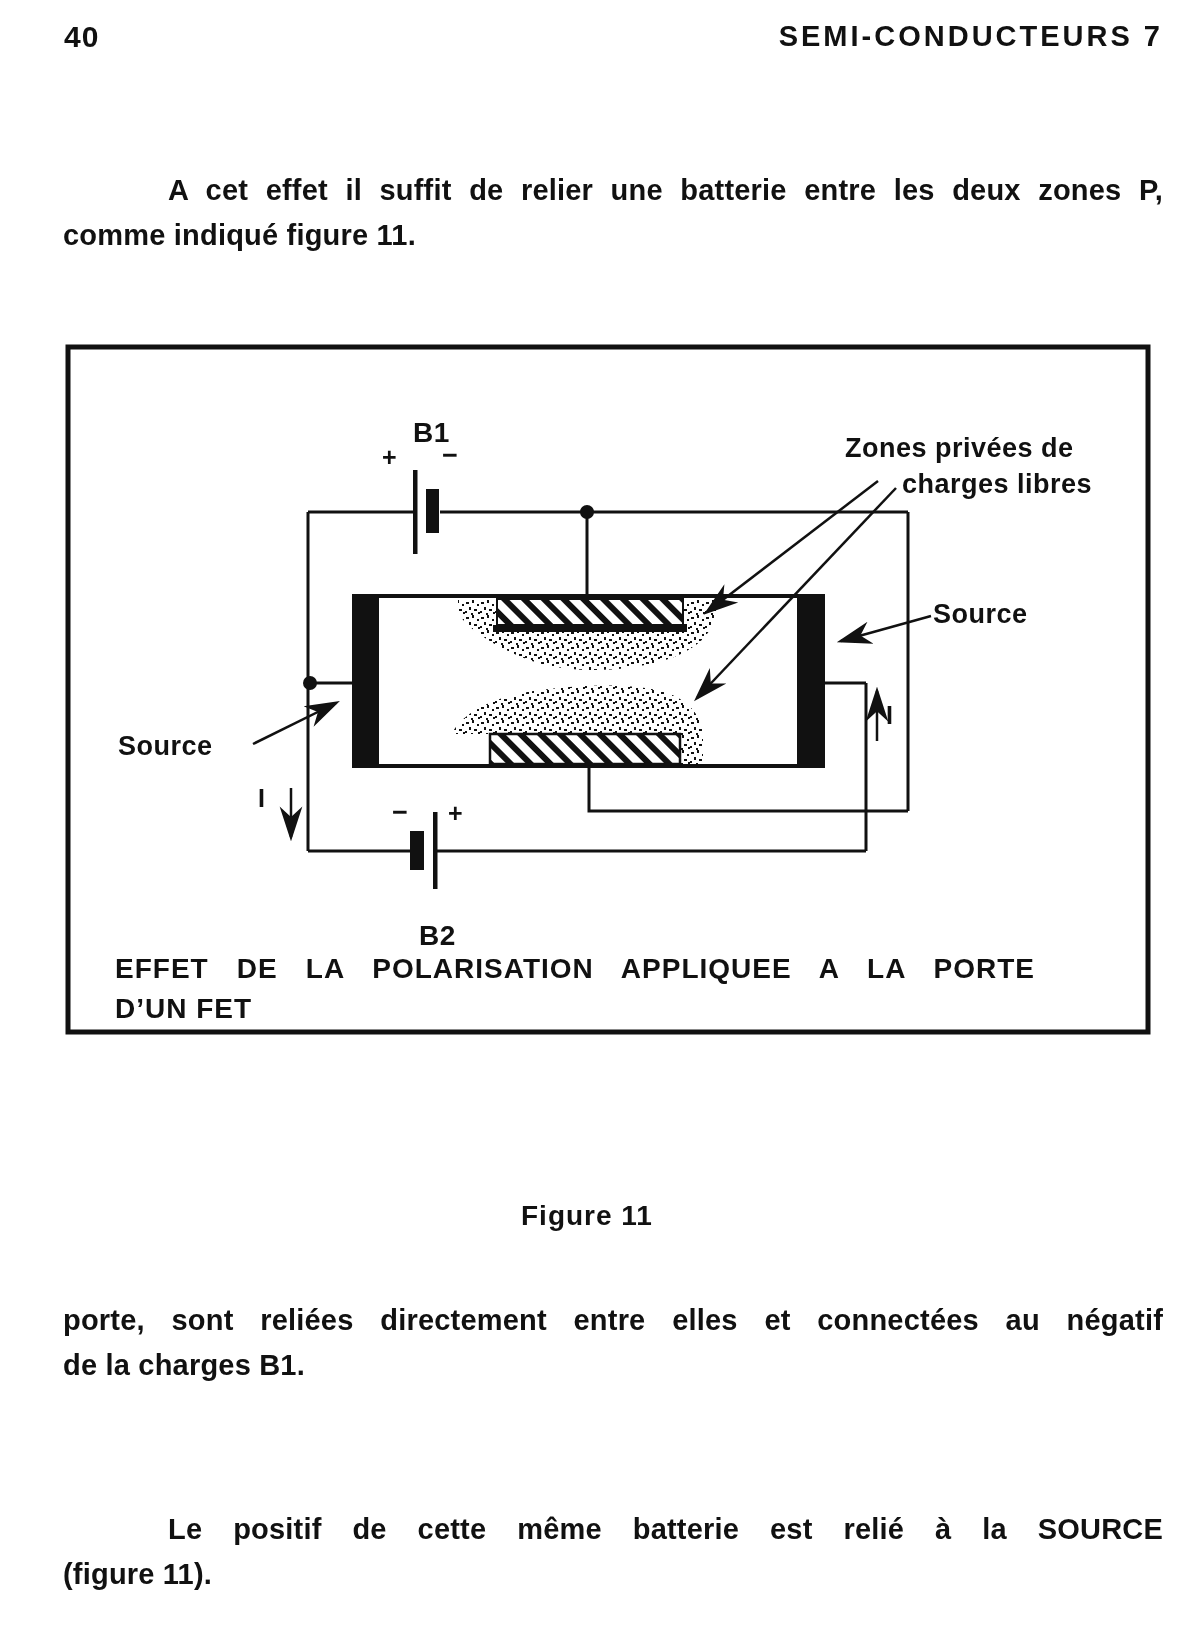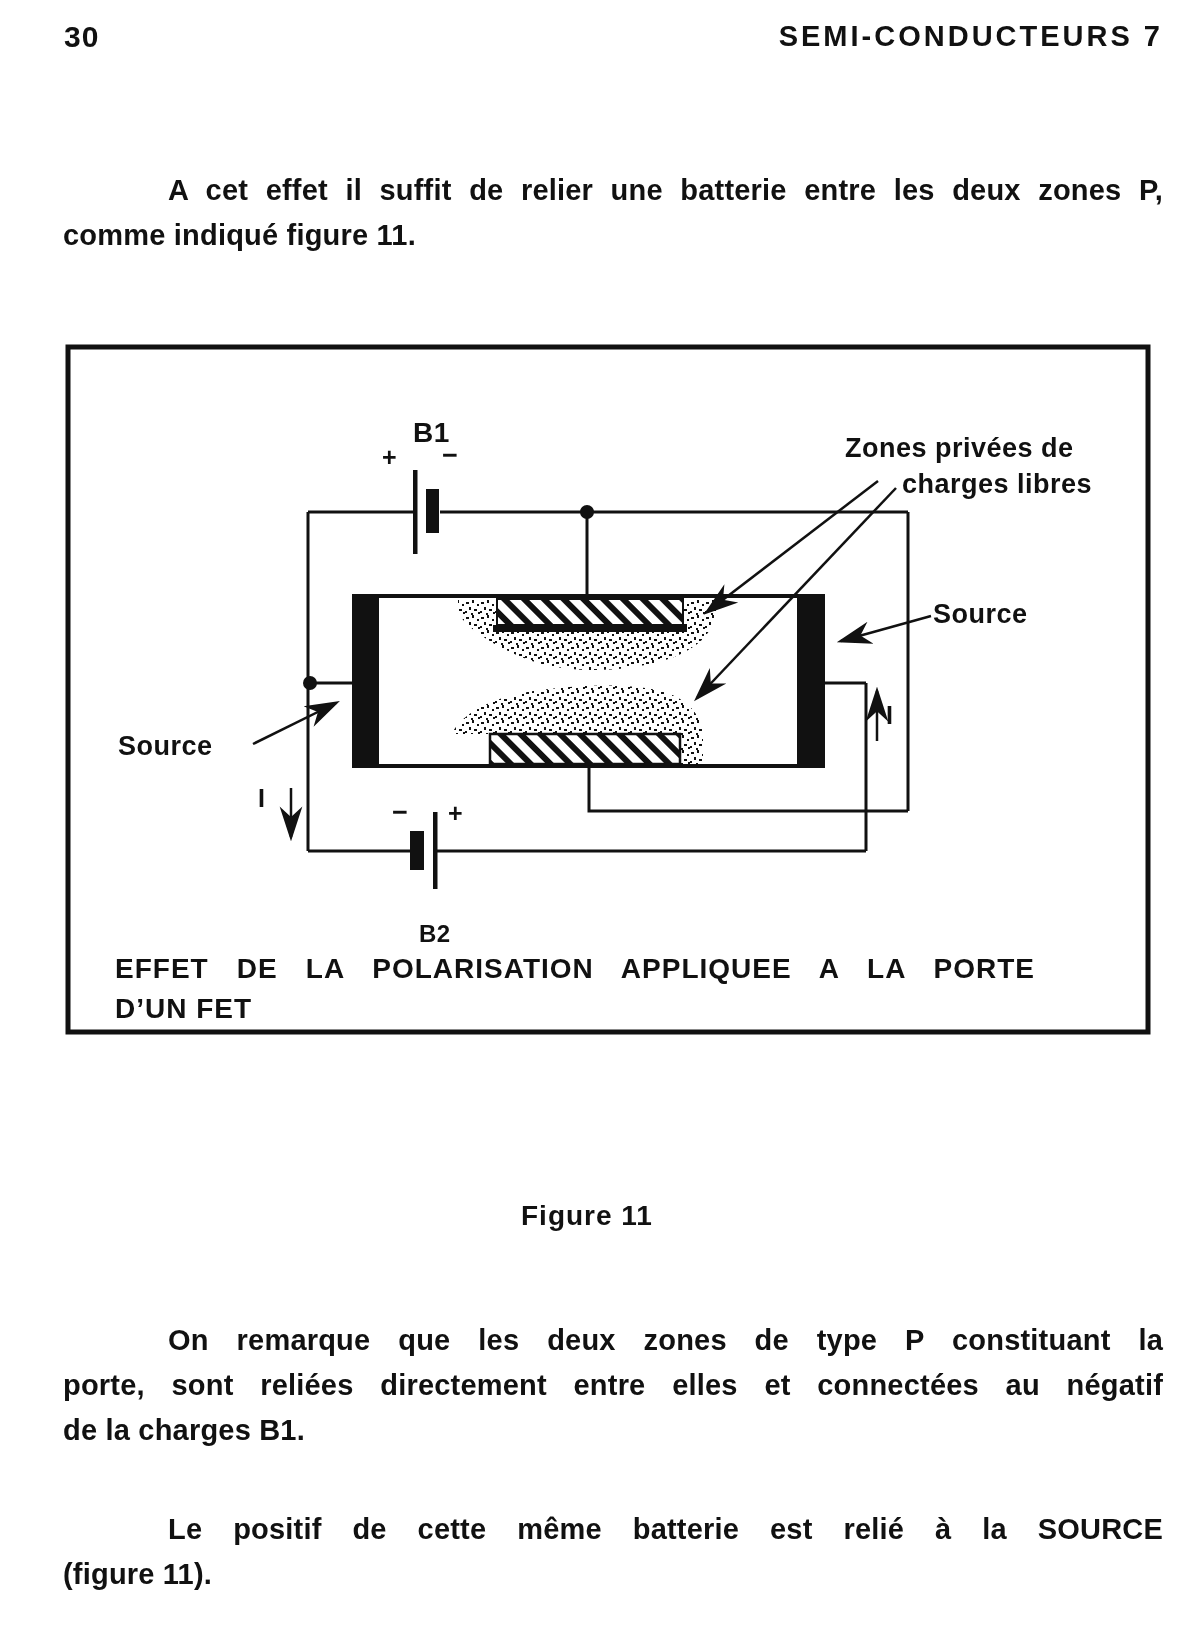--- a/index.html
+++ b/index.html
@@ -101,21 +101,21 @@
   <g stroke="#111" stroke-width="2.5" fill="none">
     <path d="M878,481 L707,612" marker-end="url(#ah)"></path>
     <path d="M896,488 L697,698" marker-end="url(#ah)"></path>
     <path d="M931,616 L841,641" marker-end="url(#ah)"></path>
     <path d="M253,744 L336,703" marker-end="url(#ah)"></path>
     <path d="M291,788 L291,837" marker-end="url(#ah)"></path>
     <path d="M877,741 L877,691" marker-end="url(#ah)"></path>
   </g>
 </svg>
 
-<div class="abs page-num">30</div>
+<div class="abs page-num">40</div>
 <div class="abs head-title">SEMI-CONDUCTEURS 7</div>
 
 <div class="abs para p1">
   <div class="line jl indent">A cet effet il suffit de relier une batterie entre les deux zones P,</div>
   <div class="line">comme indiqué figure 11.</div>
 </div>
 
 <div class="abs flabel" style="left:413px;top:417px;font-size:28px;">B1</div>
 <div class="abs flabel" style="left:382px;top:443px;font-size:25px;">+</div>
 <div class="abs flabel" style="left:442px;top:440px;">−</div>
@@ -124,31 +124,30 @@
 <div class="abs flabel" style="left:902px;top:469px;">charges libres</div>
 
 <div class="abs flabel" style="left:933px;top:599px;">Source</div>
 <div class="abs flabel" style="left:118px;top:731px;">Source</div>
 
 <div class="abs flabel" style="left:258px;top:784px;font-size:25px;">I</div>
 <div class="abs flabel" style="left:886px;top:701px;font-size:25px;">I</div>
 
 <div class="abs flabel" style="left:392px;top:797px;">−</div>
 <div class="abs flabel" style="left:448px;top:799px;font-size:25px;">+</div>
-<div class="abs flabel" style="left:419px;top:920px;font-size:24px;">B2</div>
+<div class="abs flabel" style="left:419px;top:920px;font-size:28px;">B2</div>
 
 <div class="abs caption">
   <div class="jl">EFFET DE LA POLARISATION APPLIQUEE A LA PORTE</div>
   <div>D’UN FET</div>
 </div>
 
 <div class="abs figure-caption">Figure 11</div>
 
 <div class="abs para p2">
-  <div class="line jl indent">On remarque que les deux zones de type P constituant la</div>
   <div class="line jl">porte, sont reliées directement entre elles et connectées au négatif</div>
   <div class="line">de la charges B1.</div>
 </div>
 
 <div class="abs para p3">
   <div class="line jl indent">Le positif de cette même batterie est relié à la SOURCE</div>
   <div class="line">(figure 11).</div>
 </div>
 
 </body></html>

